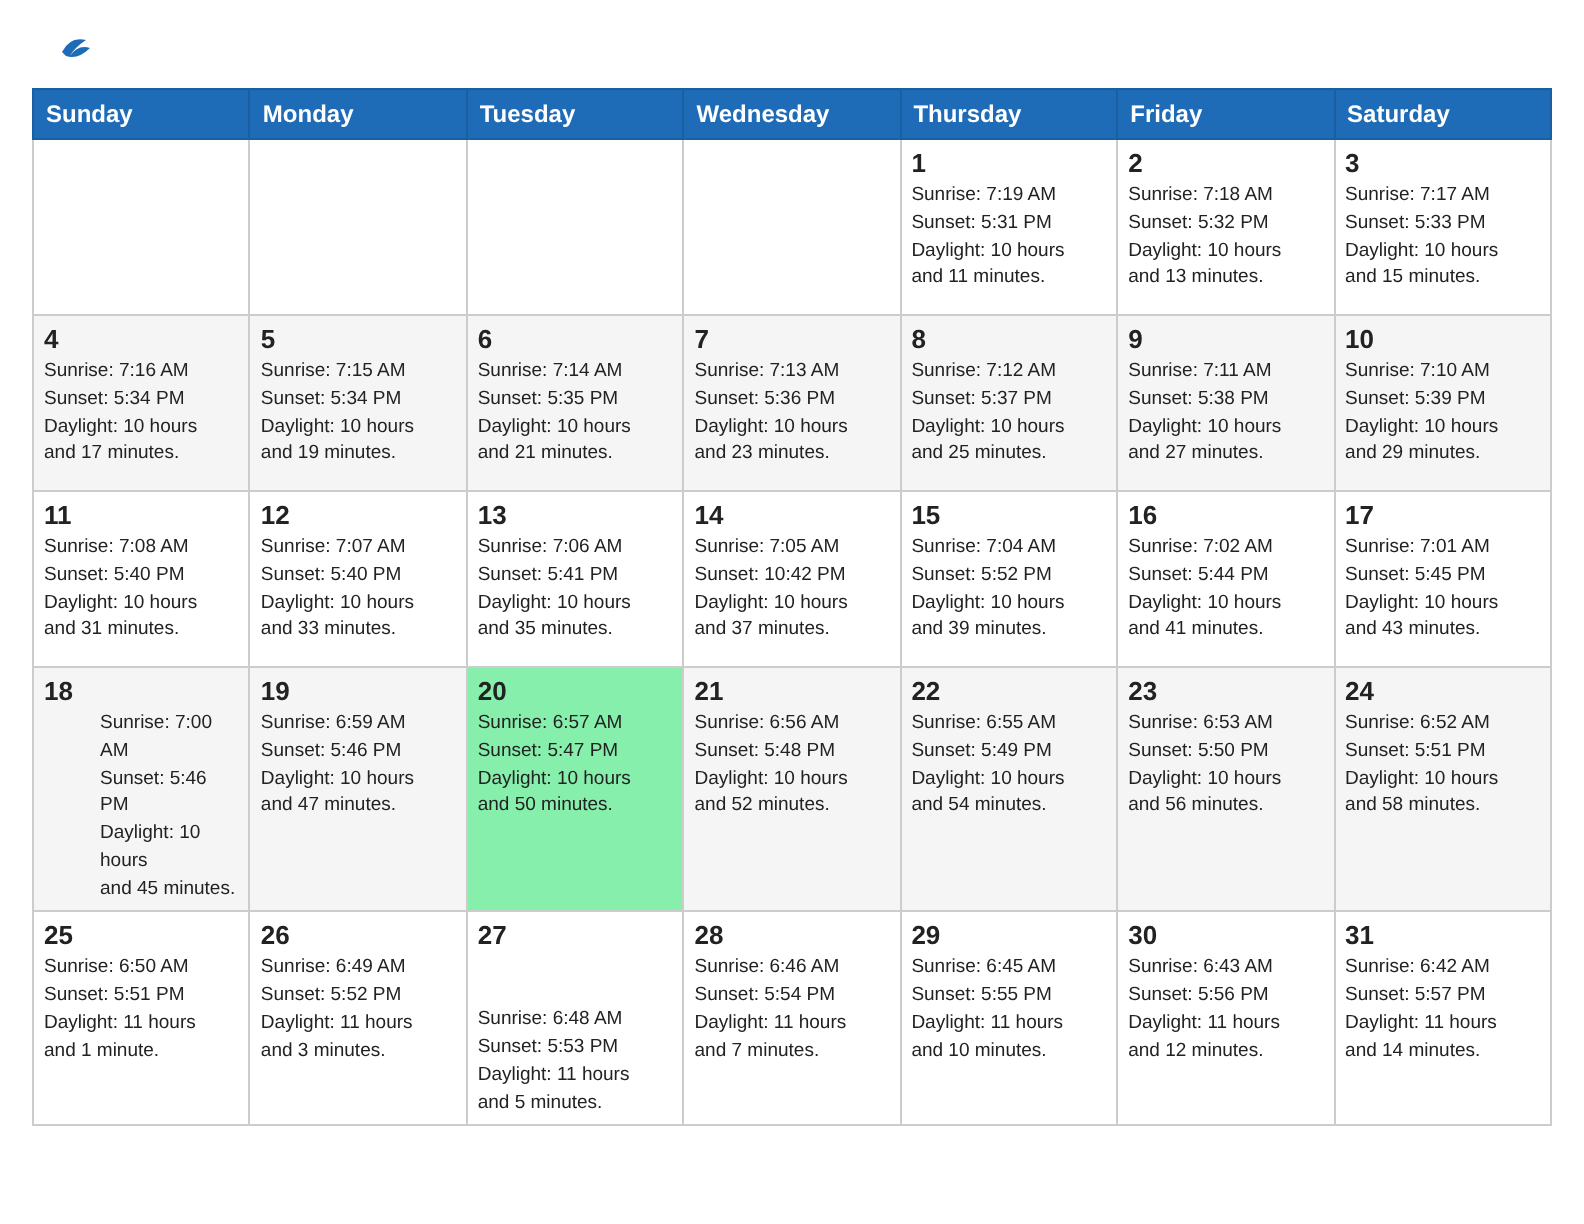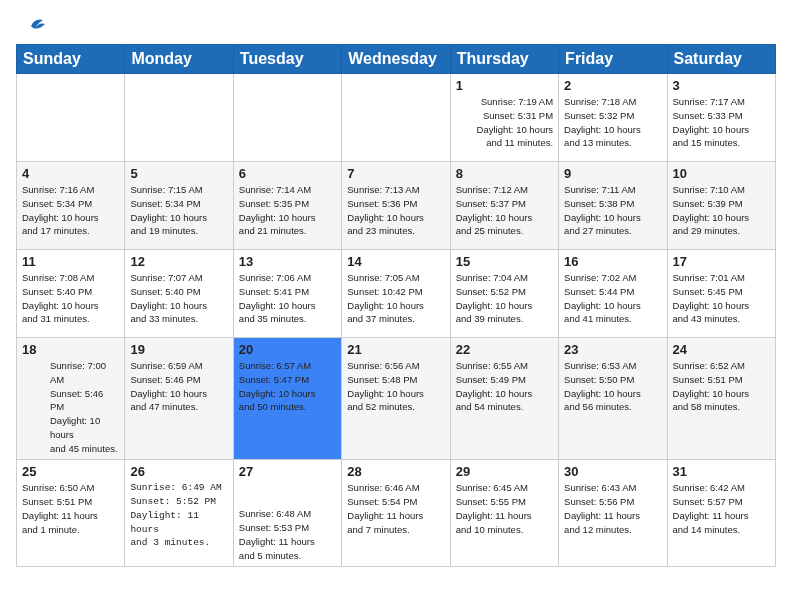--- a/index.html
+++ b/index.html
@@ -36,21 +36,21 @@
       margin-top: 2px;
     }
     .calendar-table {
       width: 100%;
       border-collapse: collapse;
       border: 1px solid #ccc;
     }
     .calendar-table th {
       background-color: #1e6bb8;
       color: #fff;
-      font-size: 16px;
+      font-size: 12px;
       font-weight: bold;
       text-align: left;
       padding: 5px 6px;
       border: 1px solid #1a5fa0;
     }
     .calendar-table td {
       width: calc(100% / 7);
       vertical-align: top;
       border: 1px solid #ccc;
       padding: 4px 5px;
@@ -109,21 +109,21 @@
       </tr>
   </thead>
   <tbody id="calendar-body">
   <tr>
         <td class="empty-cell"></td>
         <td class="empty-cell"></td>
         <td class="empty-cell"></td>
         <td class="empty-cell"></td>
         <td>
           <span class="day-number">1</span>
-          <div class="day-info" style="white-space: pre-line; text-align: right;">Sunrise: 7:19 AM
+          <div class="day-info" style="white-space: pre-line;">Sunrise: 7:19 AM
 Sunset: 5:31 PM
 Daylight: 10 hours
 and 11 minutes.</div>
         </td>
         <td>
           <span class="day-number">2</span>
           <div class="day-info" style="white-space: pre-line;">Sunrise: 7:18 AM
 Sunset: 5:32 PM
 Daylight: 10 hours
 and 13 minutes.</div>
@@ -246,21 +246,21 @@
 Daylight: 10 hours
 and 45 minutes.</div>
         </td>
         <td style="background: rgb(245, 245, 245);">
           <span class="day-number">19</span>
           <div class="day-info" style="white-space: pre-line;">Sunrise: 6:59 AM
 Sunset: 5:46 PM
 Daylight: 10 hours
 and 47 minutes.</div>
         </td>
-        <td style="background: #3b82f6;">
+        <td style="background: #86efac;">
           <span class="day-number">20</span>
           <div class="day-info" style="white-space: pre-line;">Sunrise: 6:57 AM
 Sunset: 5:47 PM
 Daylight: 10 hours
 and 50 minutes.</div>
         </td>
         <td style="background: rgb(245, 245, 245);">
           <span class="day-number">21</span>
           <div class="day-info" style="white-space: pre-line;">Sunrise: 6:56 AM
 Sunset: 5:48 PM
@@ -292,21 +292,21 @@
       <tr>
         <td>
           <span class="day-number">25</span>
           <div class="day-info" style="white-space: pre-line;">Sunrise: 6:50 AM
 Sunset: 5:51 PM
 Daylight: 11 hours
 and 1 minute.</div>
         </td>
         <td>
           <span class="day-number">26</span>
-          <div class="day-info" style="white-space: pre-line; font-family: Liberation Mono, monospace;">Sunrise: 6:49 AM
+          <div class="day-info" style="white-space: pre-line;">Sunrise: 6:49 AM
 Sunset: 5:52 PM
 Daylight: 11 hours
 and 3 minutes.</div>
         </td>
         <td>
           <span class="day-number">27</span>
           <div class="day-info" style="white-space: pre-line; margin-top: 28px;">Sunrise: 6:48 AM
 Sunset: 5:53 PM
 Daylight: 11 hours
 and 5 minutes.</div>

